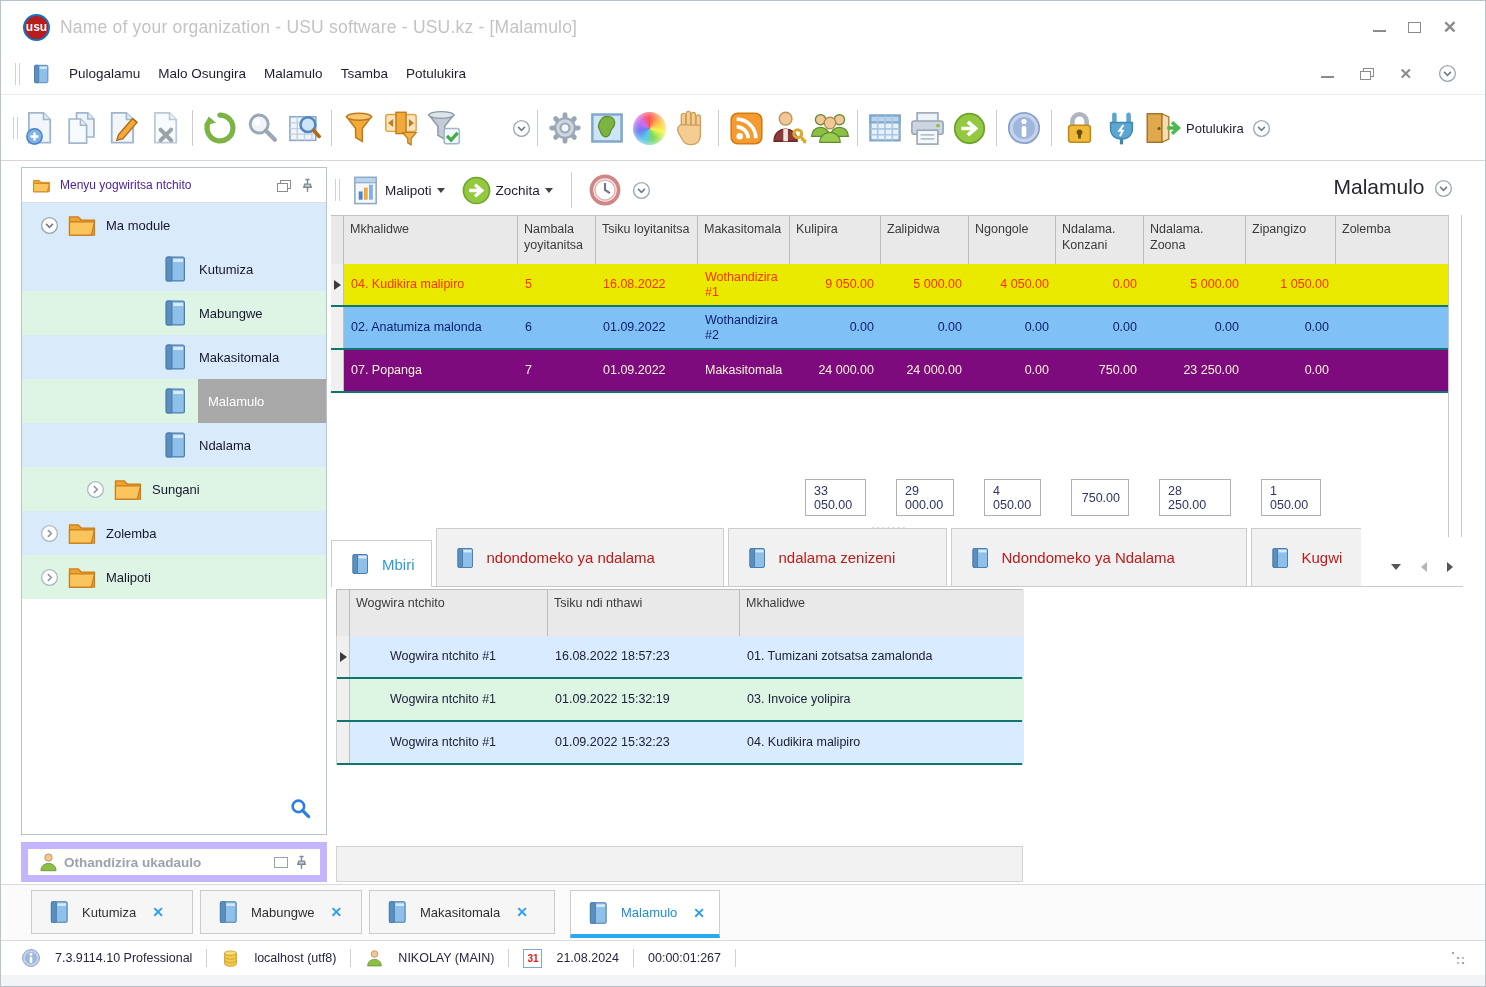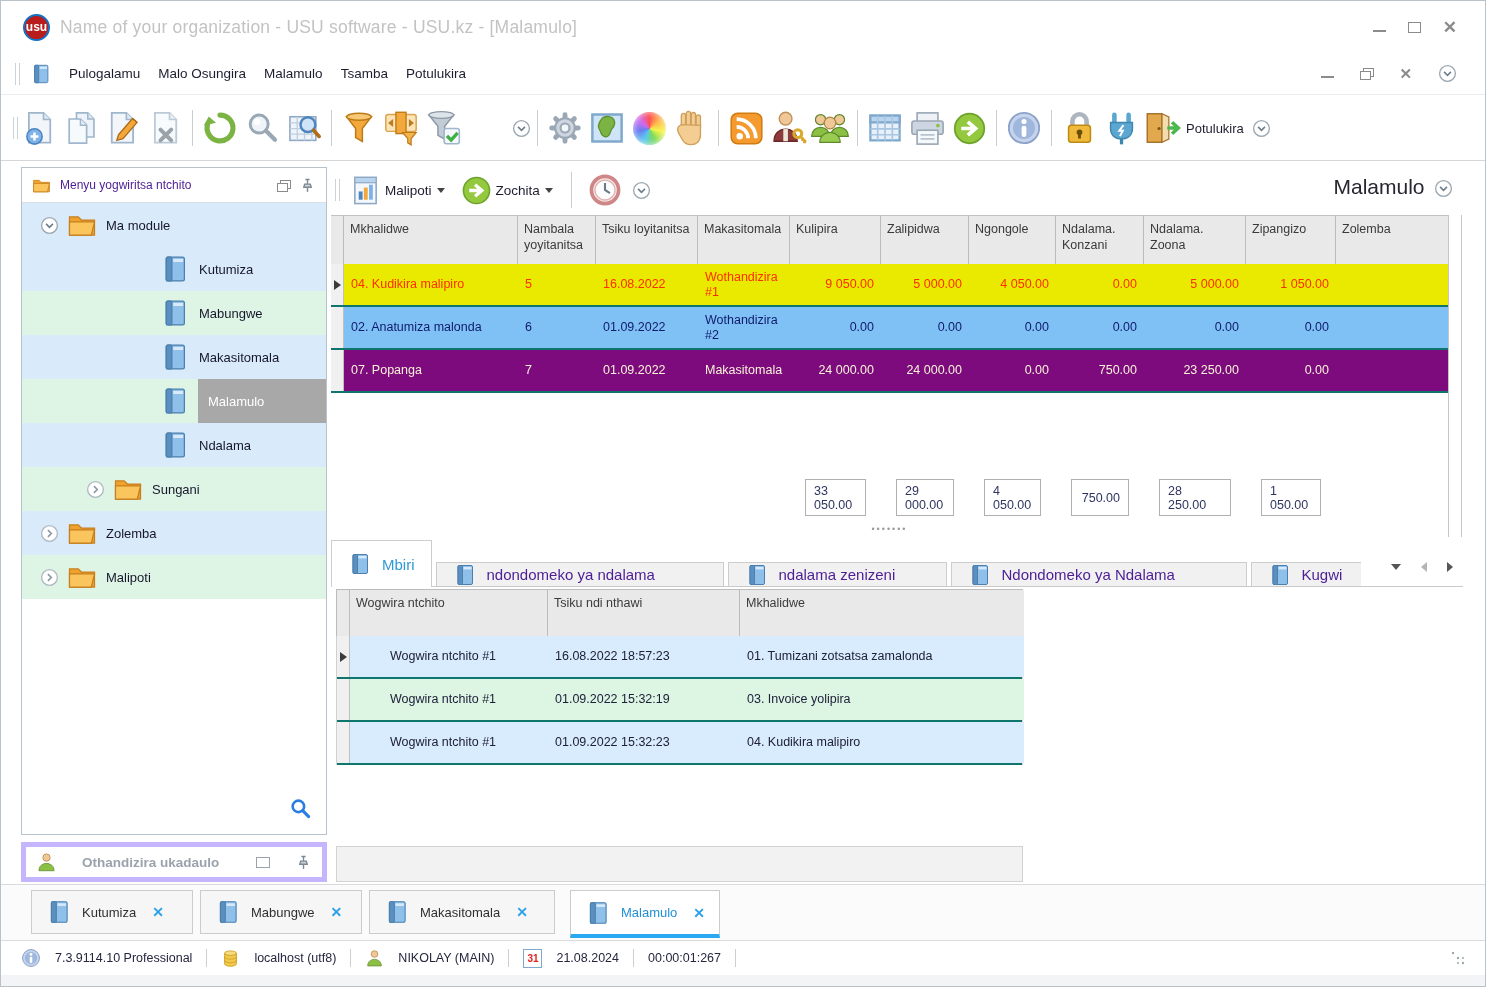--- a/index.html
+++ b/index.html
@@ -34,21 +34,21 @@
   #sidebar{left:20px;top:166px;width:306px;height:668px;background:#fff;border:1px solid #b6c2cc}
   .phead{height:35px;display:flex;align-items:center;gap:9px;padding:0 10px;background:#fff;border-bottom:1px solid #d9dee2}
   .phead .ptitle{font-size:12px;font-weight:normal;color:#4c1d95;flex:1}
   .trow{height:44px;display:flex;align-items:center;gap:8px}
   .s-b{background:#d9ebfa}.s-g{background:#def5e5}
   .titem{display:flex;align-items:center;gap:9px;flex:1;height:100%}
   .titem .tlbl{font-size:13px;color:#17172c}
   .sel{background:#a8a8a8}
   .sel .tlbl{color:#fff}
   #tree-search{position:absolute;right:14px;bottom:14px}
-  #helper{left:20px;top:841px;width:306px;height:40px;border:5px solid #c4b5fd;background:#fff;display:flex;align-items:center;gap:25px;padding:0 10px}
+  #helper{left:20px;top:841px;width:306px;height:40px;border:7px solid #c4b5fd;background:#fff;display:flex;align-items:center;gap:5px;padding:0 10px}
   #helper .ptitle{font-size:13.5px;font-weight:bold;color:#9aa2ac;flex:1}
   
   #mainbar{left:330px;top:166px;width:1132px;height:46px;display:flex;align-items:center;gap:6px;padding:0 4px}
   .dd-caret{width:0;height:0;border-left:4px solid transparent;border-right:4px solid transparent;border-top:5px solid #444;margin-left:5px}
   #main-title{position:absolute;left:1048px;top:8px;transform:translateX(-50%);font-size:21px;color:#26262e}
   
   .maincols{display:grid;grid-template-columns:13px 174px 78px 102px 92px 91px 88px 87px 88px 102px 90px 112px}
   #mthead{left:330px;top:214px;width:1117px;border-top:1px solid #c2c2c2;border-bottom:1px solid #a6a6a6}
   .hc{background:#e9e9e9;border-right:1px solid #bcbcbc;padding:5px 6px;font-size:12.5px;color:#3a3a3a;line-height:1.3;display:flex;align-items:flex-start;height:48px}
   .hc0{background:#e9e9e9;border-right:1px solid #bcbcbc;height:48px}
@@ -63,21 +63,21 @@
   .rowptr{width:0;height:0;border-top:5px solid transparent;border-bottom:5px solid transparent;border-left:7px solid #3a3a3a}
   #mt-right1{left:1447px;top:214px;width:1px;height:322px;background:#c6c6c6}
   #mt-right2{left:1460px;top:214px;width:1px;height:322px;background:#c6c6c6}
   
   #totals{left:330px;top:478px;width:1117px;height:40px}
   .totbox{border:1px solid #b0b0b0;background:#fff;display:flex;align-items:center;justify-content:flex-end;padding:0 8px;color:#2e3560;font-size:12.5px;height:37px;margin:0 15px}
   #splitter{left:330px;top:520px;width:1117px;height:15px;display:flex;align-items:center;justify-content:center}
   #splitter .dots{color:#9a9a9a;font-size:9px;letter-spacing:2px;line-height:0}
   
   #dtabs{left:330px;top:538px;width:1132px;height:48px;display:flex;align-items:flex-end;gap:4px;border-bottom:1px solid #c9c9c9}
-  .dtab{height:24px;background:#f1f1f1;border:1px solid #cdcdcd;border-bottom:none;display:flex;align-items:center;gap:10px;padding:0 16px;font-size:15px;color:#4c1d95;overflow:hidden;white-space:nowrap;flex:none}
+  .dtab{height:58px;background:#f1f1f1;border:1px solid #cdcdcd;border-bottom:none;display:flex;align-items:center;gap:10px;padding:0 16px;font-size:15px;color:#b91c1c;overflow:hidden;white-space:nowrap;flex:none}
   .dtab.active{height:47px;background:#fff;color:#2e9bd6;margin-bottom:-1px}
   .navtri{width:0;height:0;flex:none}
   .tri-down{border-left:5px solid transparent;border-right:5px solid transparent;border-top:6px solid #555}
   .tri-left{border-top:5px solid transparent;border-bottom:5px solid transparent;border-right:6px solid #b5b5b5}
   .tri-right{border-top:5px solid transparent;border-bottom:5px solid transparent;border-left:6px solid #555}
   
   .detcols{display:grid;grid-template-columns:13px 198px 192px 284px}
   #dthead{left:335px;top:588px;width:687px;border:1px solid #bcbcbc;border-bottom:1px solid #a6a6a6}
   #dthead .hc,#dthead .hc0{height:46px}
   #dtrows{left:335px;top:635px;width:687px;border-left:1px solid #d0d0d0;border-right:1px solid #d0d0d0}

